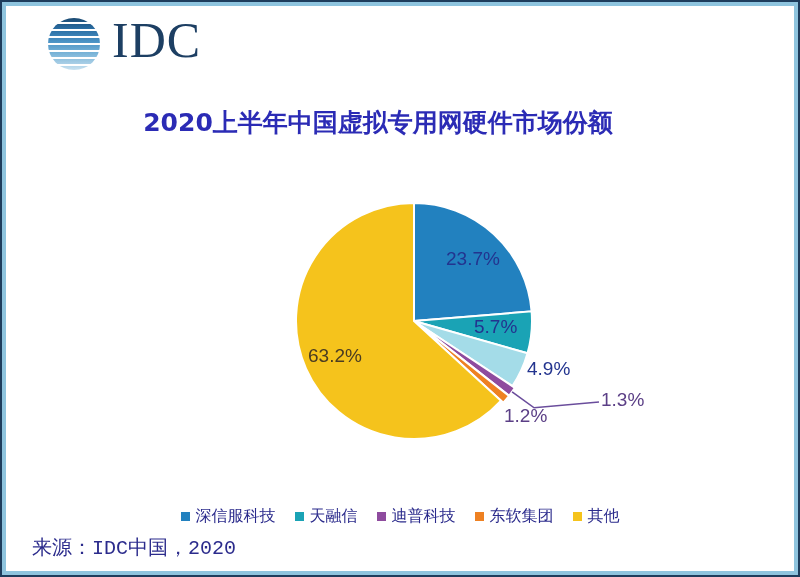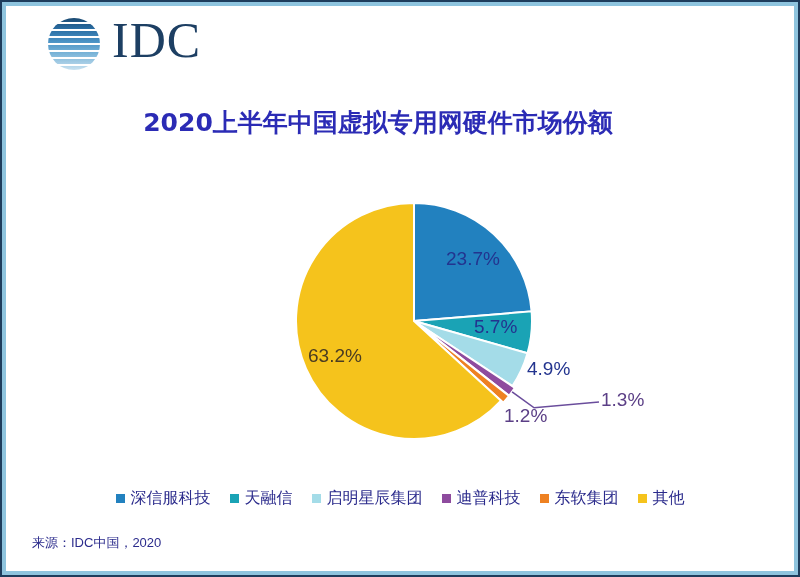--- a/index.html
+++ b/index.html
@@ -134,21 +134,21 @@
     white-space: nowrap;
   }
   .lab-blue   { color: #23348f; }
   .lab-dark   { color: #4a3c22; }
   .lab-purple { color: #5b3f86; }
 
   
   .legend {
     position: absolute;
     left: 0;
-    top: 482px;
+    top: 500px;
     width: 788px;
     display: flex;
     flex-direction: row;
     justify-content: center;
     align-items: center;
     gap: 19px;
   }
   .legend-item {
     display: flex;
     flex-direction: row;
@@ -165,22 +165,22 @@
     font-size: 16px;
     color: #2b2b8c;
     white-space: nowrap;
   }
 
   
   .source {
     position: absolute;
     left: 26px;
     top: 528px;
-    font-family: Liberation Sans, sans-serif;
-    font-size: 13px;
+    font-family: Liberation Mono, monospace;
+    font-size: 20px;
     color: #2b2b8c;
     white-space: nowrap;
   }
 </style>
 </head>
 <body>
 
 <div id="page">
   <div class="canvas">
 
@@ -224,24 +224,20 @@
     <div class="legend" id="legend">
         <div class="legend-item">
           <span class="legend-swatch" style="background: rgb(34, 129, 191);"></span>
           <span class="legend-label">深信服科技</span>
         </div>
         <div class="legend-item">
           <span class="legend-swatch" style="background: rgb(26, 163, 181);"></span>
           <span class="legend-label">天融信</span>
         </div>
         <div class="legend-item">
-          <span class="legend-swatch" style="background: rgb(164, 220, 232);"></span>
-          <span class="legend-label">启明星辰集团</span>
-        </div>
-        <div class="legend-item">
           <span class="legend-swatch" style="background: rgb(142, 75, 158);"></span>
           <span class="legend-label">迪普科技</span>
         </div>
         <div class="legend-item">
           <span class="legend-swatch" style="background: rgb(238, 129, 34);"></span>
           <span class="legend-label">东软集团</span>
         </div>
         <div class="legend-item">
           <span class="legend-swatch" style="background: rgb(245, 195, 28);"></span>
           <span class="legend-label">其他</span>

